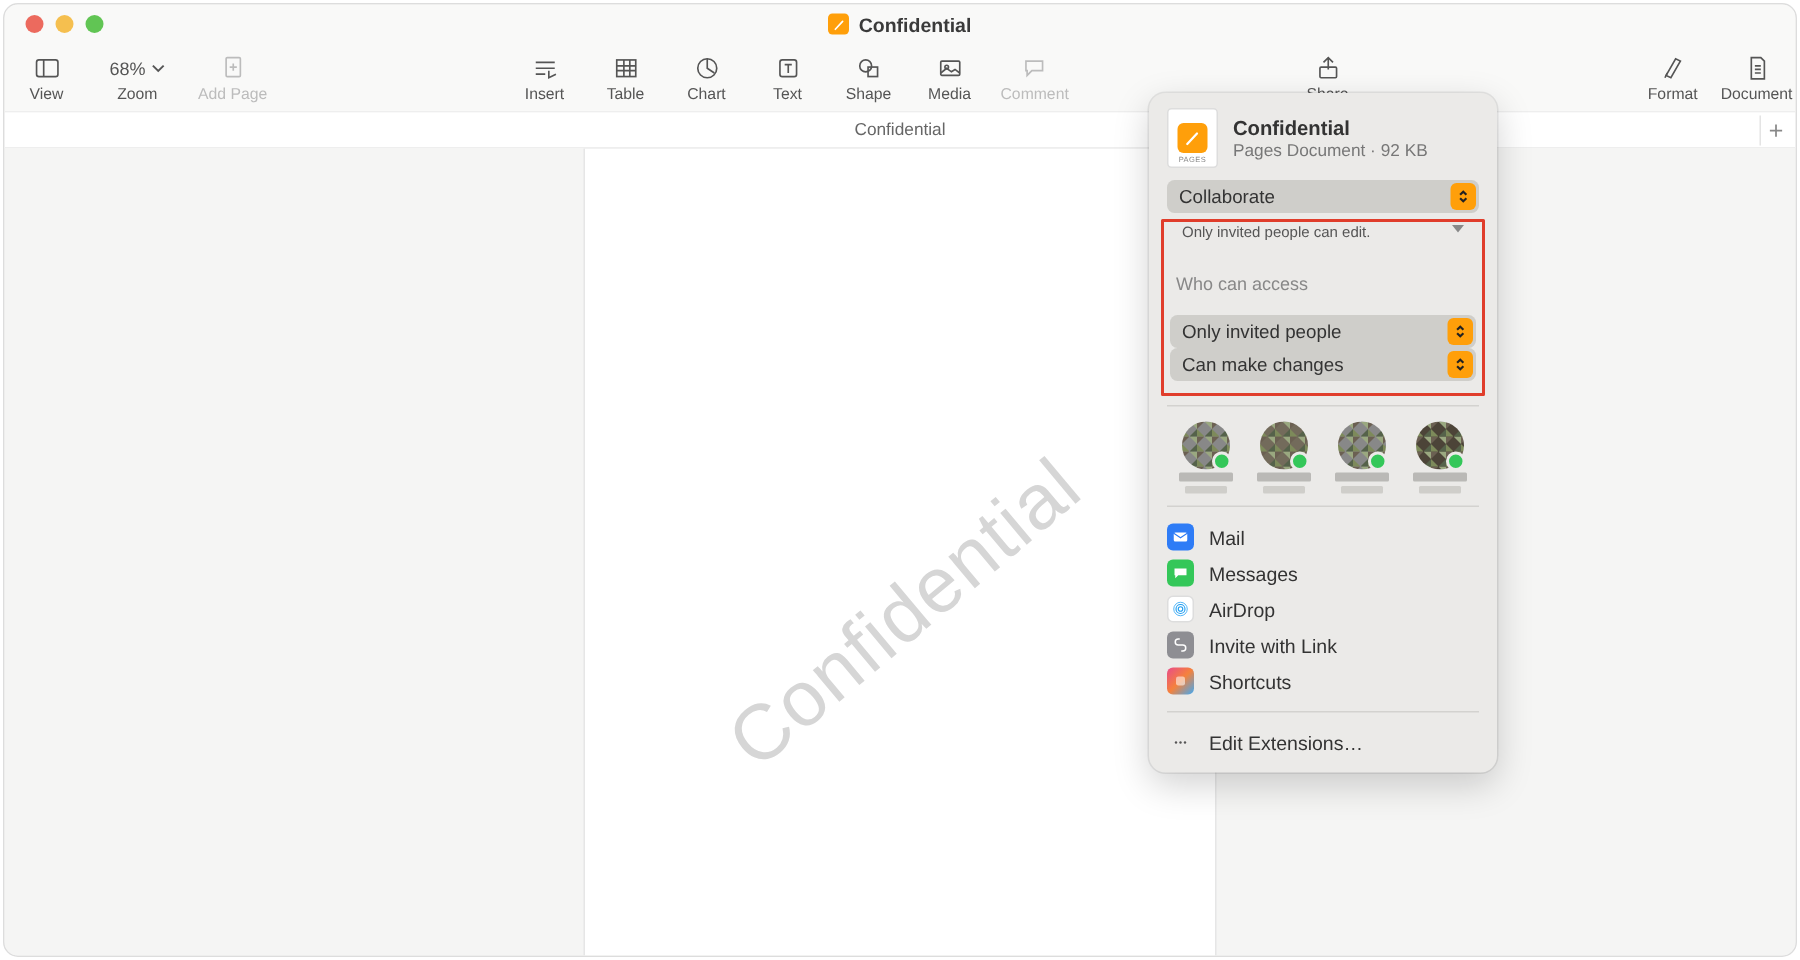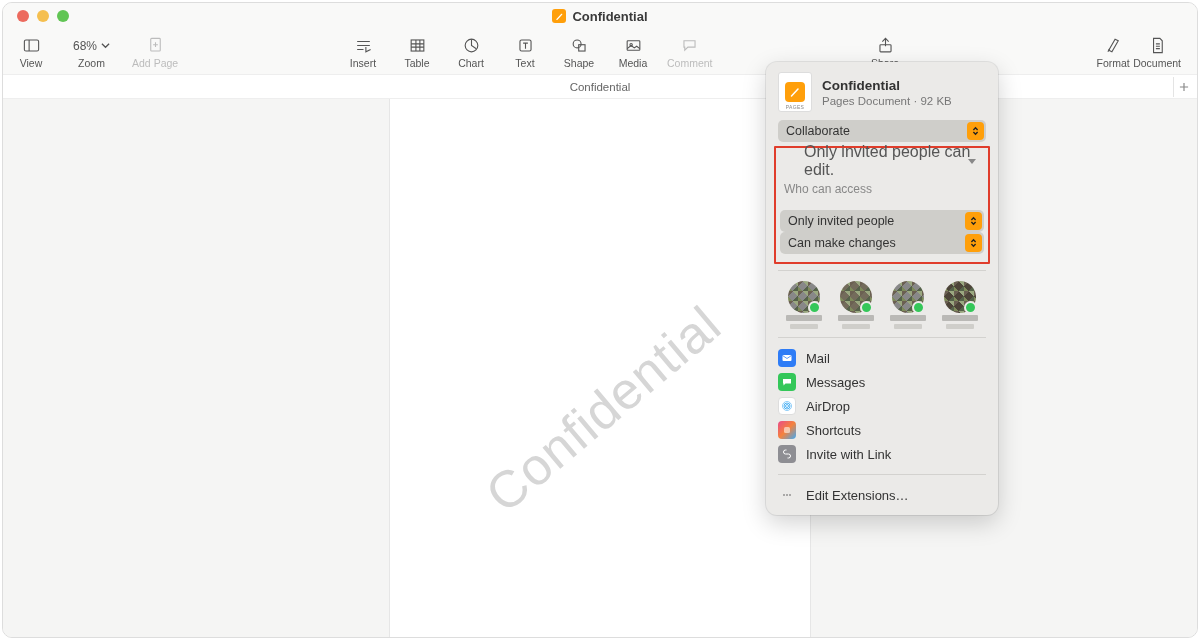--- a/index.html
+++ b/index.html
@@ -55,21 +55,21 @@
     height: 46px;
     display: flex;
     align-items: center;
     background: #f9f9f8;
     border-bottom: 1px solid #eee;
     position: relative;
   }
   .tb-group-left { display:flex; gap: 14px; padding-left: 8px; }
   .tb-group-center { position:absolute; left: 340px; display:flex; gap: 14px; }
   .tb-group-share { position:absolute; left: 862px; display:flex; gap: 14px; }
-  .tb-group-right { position:absolute; right: 16px; display:flex; gap: 0; }
+  .tb-group-right { position:absolute; right: 2px; display:flex; gap: 12px; }
   .tb-item {
     display:flex; flex-direction: column; align-items:center; justify-content:center;
     min-width: 40px; height: 44px; cursor: default; user-select: none;
     color: #555; font-size: 10.5px;
   }
   .tb-item .ic { height: 22px; display:flex; align-items:center; justify-content:center; color:#555; }
   .tb-item svg { width: 19px; height: 19px; stroke: #555; fill: none; stroke-width: 1.4; }
   .tb-item.dim { color:#bcbcbc; }
   .tb-item.dim svg{ stroke:#bcbcbc; }
   .zoom-btn {
@@ -143,22 +143,22 @@
   .updown svg { width:7px; height:5px; stroke:#222; stroke-width:2; fill:none; }
 
   .highlight-box {
     border: 2px solid #e03d2b;
     margin: 0 8px 6px;
     border-radius: 1px;
     padding: 2px 4px 8px;
   }
 
   .disclosure-row {
-    height: 22px; display:flex; align-items:center; padding: 0 8px;
-    font-size:16px; color:#555; position:relative;margin-left:16px;
+    height: 22px; display:flex; padding: 0 8px;
+    font-size:10px; color:#555; position:relative;
   }
   .disclosure-row::after {
     content:""; position:absolute; right:8px; width:0; height:0;
     border-left:4px solid transparent; border-right:4px solid transparent; border-top:5px solid #888;
   }
 
   .section-label { font-size:12px; color:#888; padding: 10px 4px 14px; }
   .pop-select {
     height: 22px; background:#cfceca; border-radius:5px;
     display:flex; align-items:center; padding: 0 8px; font-size:12.5px;
@@ -513,34 +513,34 @@
       <span class="app-icon airdrop">
           <svg viewBox="0 0 24 24">
             <circle cx="12" cy="12" r="3" fill="none" stroke="#1e9df1" stroke-width="1.5"></circle>
             <circle cx="12" cy="12" r="6" fill="none" stroke="#1e9df1" stroke-width="1.5"></circle>
             <circle cx="12" cy="12" r="9" fill="none" stroke="#1e9df1" stroke-width="1"></circle>
           </svg>
         </span>
       <span>AirDrop</span>
     </div>
     <div class="app-item">
+      <span class="app-icon link">
+          <svg viewBox="0 0 24 24">
+            <path d="M9 12 a4 4 0 0 1 0 -8 h2 M15 12 a4 4 0 0 1 0 8 h-2 M9 12 h6" fill="none" stroke="#fff" stroke-width="2"></path>
+          </svg>
+        </span>
+      <span>Invite with Link</span>
+    </div>
+    <div class="app-item">
       <span class="app-icon shortcuts">
           <svg viewBox="0 0 24 24">
             <rect x="6" y="6" width="12" height="12" rx="3" fill="rgba(255,255,255,0.55)"></rect>
           </svg>
         </span>
       <span>Shortcuts</span>
-    </div>
-    <div class="app-item">
-      <span class="app-icon link">
-          <svg viewBox="0 0 24 24">
-            <path d="M9 12 a4 4 0 0 1 0 -8 h2 M15 12 a4 4 0 0 1 0 8 h-2 M9 12 h6" fill="none" stroke="#fff" stroke-width="2"></path>
-          </svg>
-        </span>
-      <span>Invite with Link</span>
     </div>
   </div>
 
   <div class="divider"></div>
 
   <div class="app-list">
     <div class="app-item">
       <span class="app-icon ext">
           <svg viewBox="0 0 24 24">
             <circle cx="6" cy="12" r="1.6" fill="#555"></circle>

